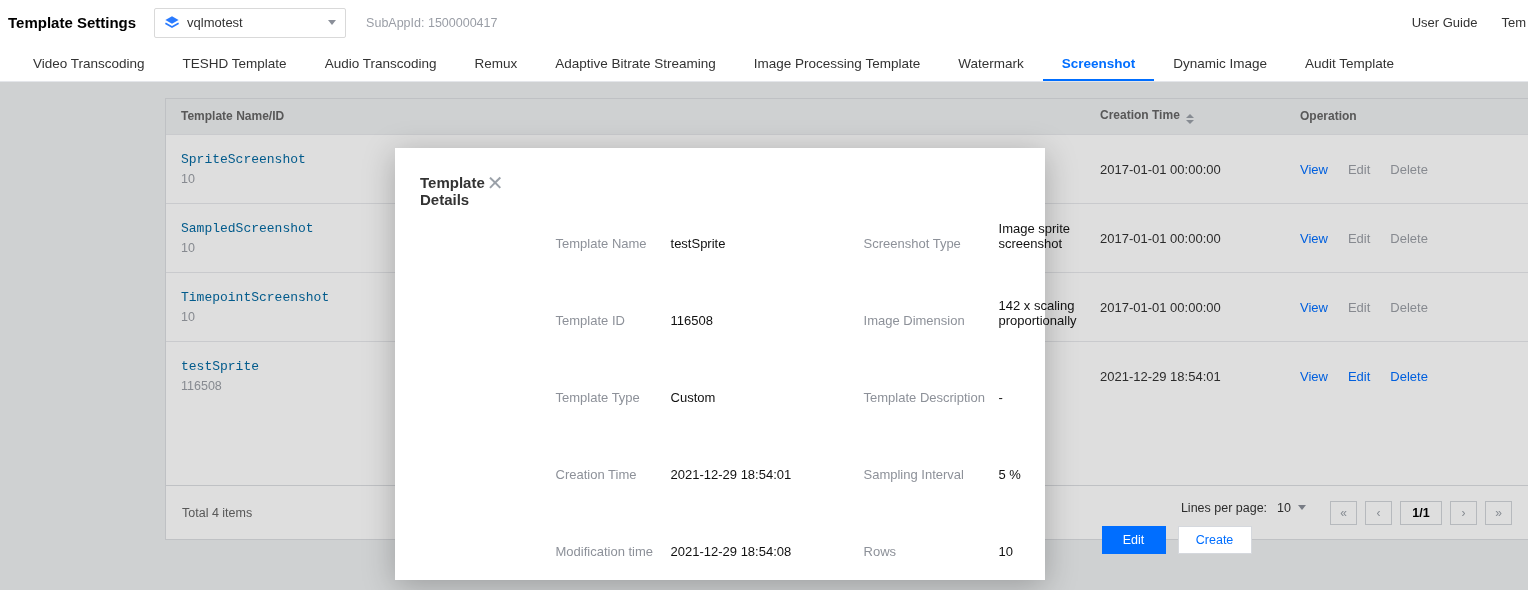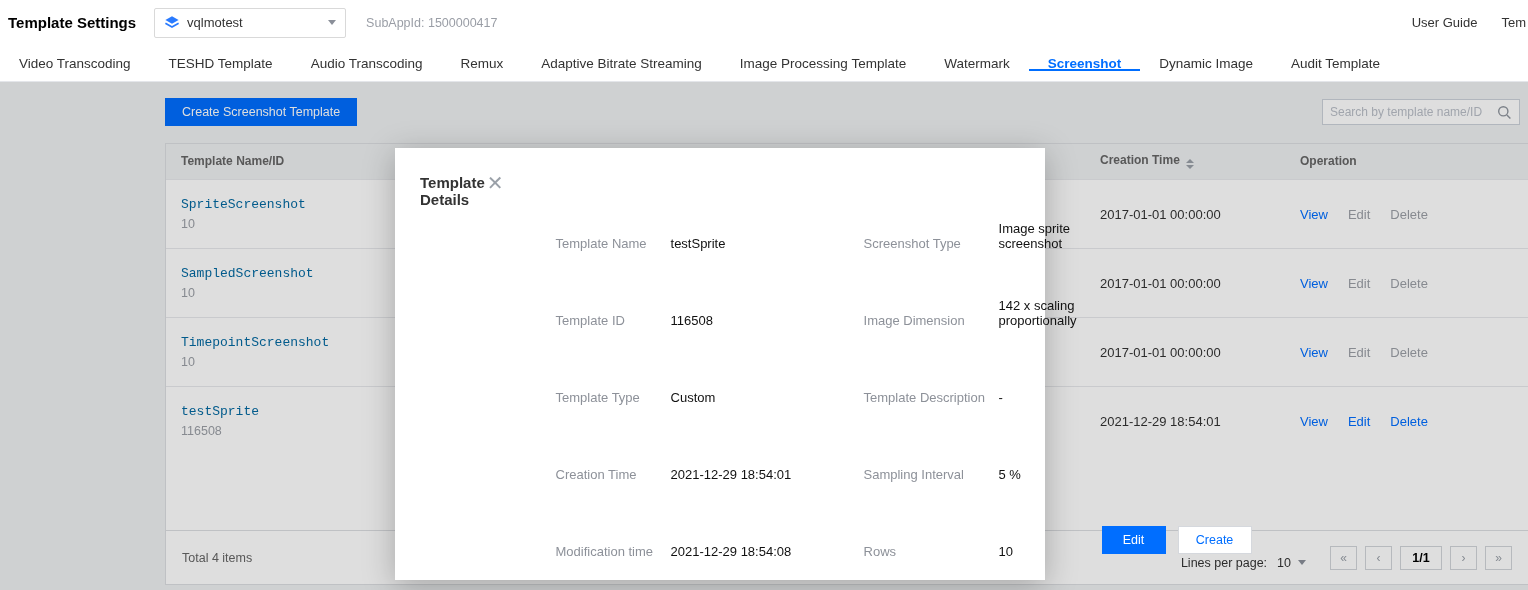--- a/index.html
+++ b/index.html
@@ -17,21 +17,21 @@
   .page-title { font-size:15px; font-weight:700; color:#000; margin-right:18px; white-space:nowrap; }
   .app-select { width:192px; height:30px; border:1px solid #d9d9d9; border-radius:2px; background:#fff;
     display:flex; align-items:center; gap:7px; padding:0 9px; font-size:13px; color:#333; cursor:pointer; }
   .caret-down { width:0; height:0; border-left:4px solid transparent; border-right:4px solid transparent;
     border-top:5px solid #8a8f99; margin-left:auto; }
   .subapp { color:#9a9ea6; font-size:12.5px; margin-left:20px; white-space:nowrap; }
   .top-links { margin-left:auto; display:flex; gap:24px; font-size:13px; color:#333; white-space:nowrap; }
   .top-links a { color:#333; text-decoration:none; cursor:pointer; }
 
   
-  .tabs { height:37px; background:#fff; border-bottom:1px solid #e4e6ea; display:flex; padding-left:0;align-items:center; }
+  .tabs { height:37px; background:#fff; border-bottom:1px solid #e4e6ea; display:flex; padding-left:14px; }
   .tab { padding:0 19px; display:flex; align-items:center; font-size:13.5px; color:#333;
     cursor:pointer; white-space:nowrap; }
   .tab.active { color:#006eff; font-weight:700; box-shadow: inset 0 -2px 0 #006eff; }
 
   
   .content { position:absolute; top:82px; left:0; right:0; bottom:0; background:#eef0f2; padding:16px 0 0 165px; }
   .toolbar { display:flex; align-items:center; height:28px; margin-bottom:17px; padding-right:8px; }
   .create-btn { height:28px; padding:0 17px; background:#006eff; border:none; color:#fff;
     font-size:12.5px; cursor:pointer; font-family:inherit; }
   .search-box { margin-left:auto; width:198px; height:26px; background:#fff; border:1px solid #ccd2da;
@@ -57,21 +57,21 @@
   .trow > div { display:flex; align-items:center; height:69px; }
   .cell-name { flex-direction:column !important; align-items:flex-start !important; justify-content:center; }
   .tname { color:#0369a1; line-height:17px;font-family:Liberation Mono, monospace; }
   .tid { color:#9b9fa6; font-size:12.5px; line-height:17px; margin-top:3px; }
   .ops { gap:20px; }
   .op-link { text-decoration:none; color:#006eff; cursor:pointer; font-size:13px; }
   .op-link.disabled { color:#9b9fa6; cursor:default; }
 
   .tfoot { margin-top:auto; border-top:1px solid #dcdee2; height:54px; display:flex; align-items:center;
     padding:0 16px; font-size:12.5px; color:#666; }
-  .pager { margin-left:auto; display:flex; align-items:flex-end; gap:8px; color:#333; }
+  .pager { margin-left:auto; display:flex; align-items:flex-start; gap:8px; color:#333; }
   .lpp-label { margin-right:2px; }
   .lpp { display:flex; align-items:center; gap:7px; margin-right:16px; cursor:pointer; }
   .pg-btn { width:27px; height:24px; border:1px solid #d2d5da; background:#fff; color:#9aa0a8;
     display:flex; align-items:center; justify-content:center; font-size:12px; cursor:pointer; }
   .pg-ind { min-width:42px; height:24px; border:1px solid #d2d5da; background:#fff; color:#000;
     display:flex; align-items:center; justify-content:center; font-size:12.5px; font-weight:700; }
 
   
   .mask { position:absolute; left:0; right:0; top:82px; bottom:0; background:rgba(0,0,0,0.13); z-index:40; }
   .modal { position:absolute; left:395px; top:148px; width:650px; height:432px; background:#fff; z-index:60;
@@ -125,32 +125,20 @@
     <div class="tab">Remux</div>
     <div class="tab">Adaptive Bitrate Streaming</div>
     <div class="tab">Image Processing Template</div>
     <div class="tab">Watermark</div>
     <div class="tab active">Screenshot</div>
     <div class="tab">Dynamic Image</div>
     <div class="tab">Audit Template</div>
   </nav>
 
   <main class="content">
-    <div class="toolbar">
-      <button class="create-btn">Create Screenshot Template</button>
-      <div class="search-box">
-        <input type="text" placeholder="Search by template name/ID" style="">
-        <span style="display:inline-flex;">
-          <svg width="15" height="15" viewBox="0 0 15 15">
-            <circle cx="6.3" cy="6.3" r="4.6" fill="none" stroke="#8f959e" stroke-width="1.4"></circle>
-            <line x1="9.9" y1="9.9" x2="13.4" y2="13.4" stroke="#8f959e" stroke-width="1.4"></line>
-          </svg>
-        </span>
-      </div>
-    </div>
 
     <section class="table-wrap">
       <div class="thead">
         <div class="col-name">Template Name/ID</div>
         <div class="col-creation">
           <span>Creation Time</span><span class="sort">
               <i class="up"></i>
               <i class="dn"></i>
             </span>
         </div>

